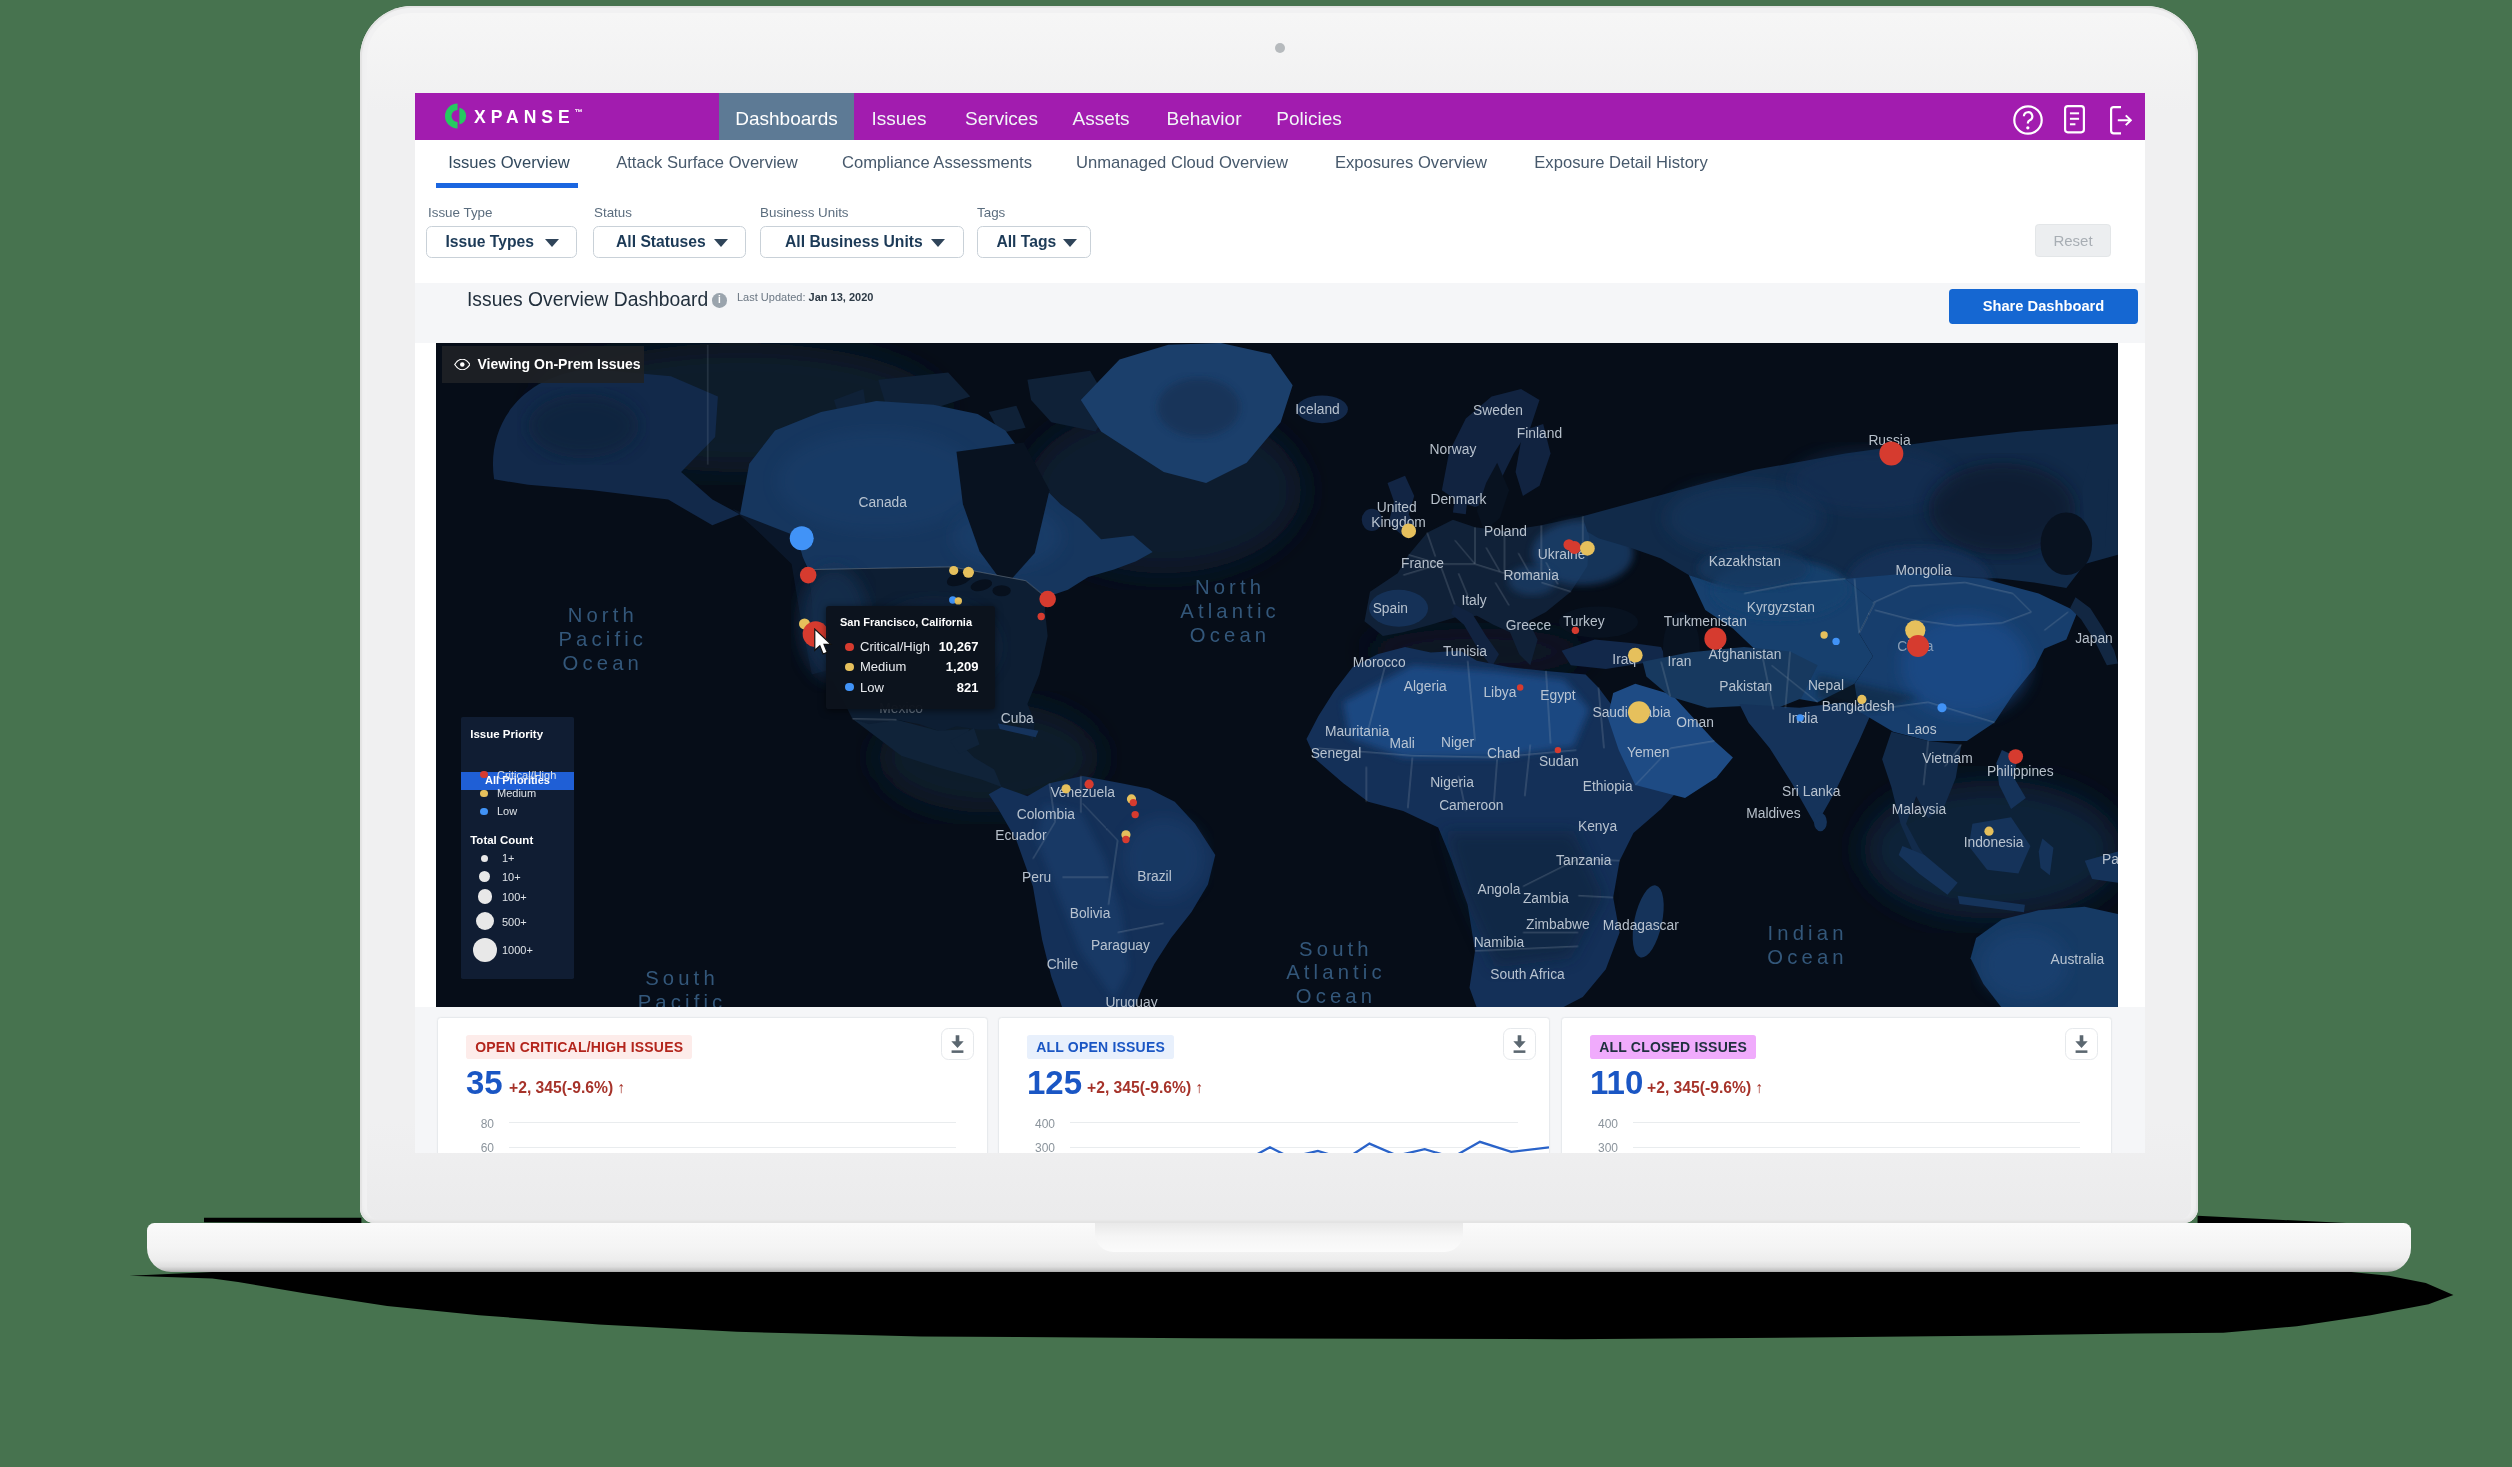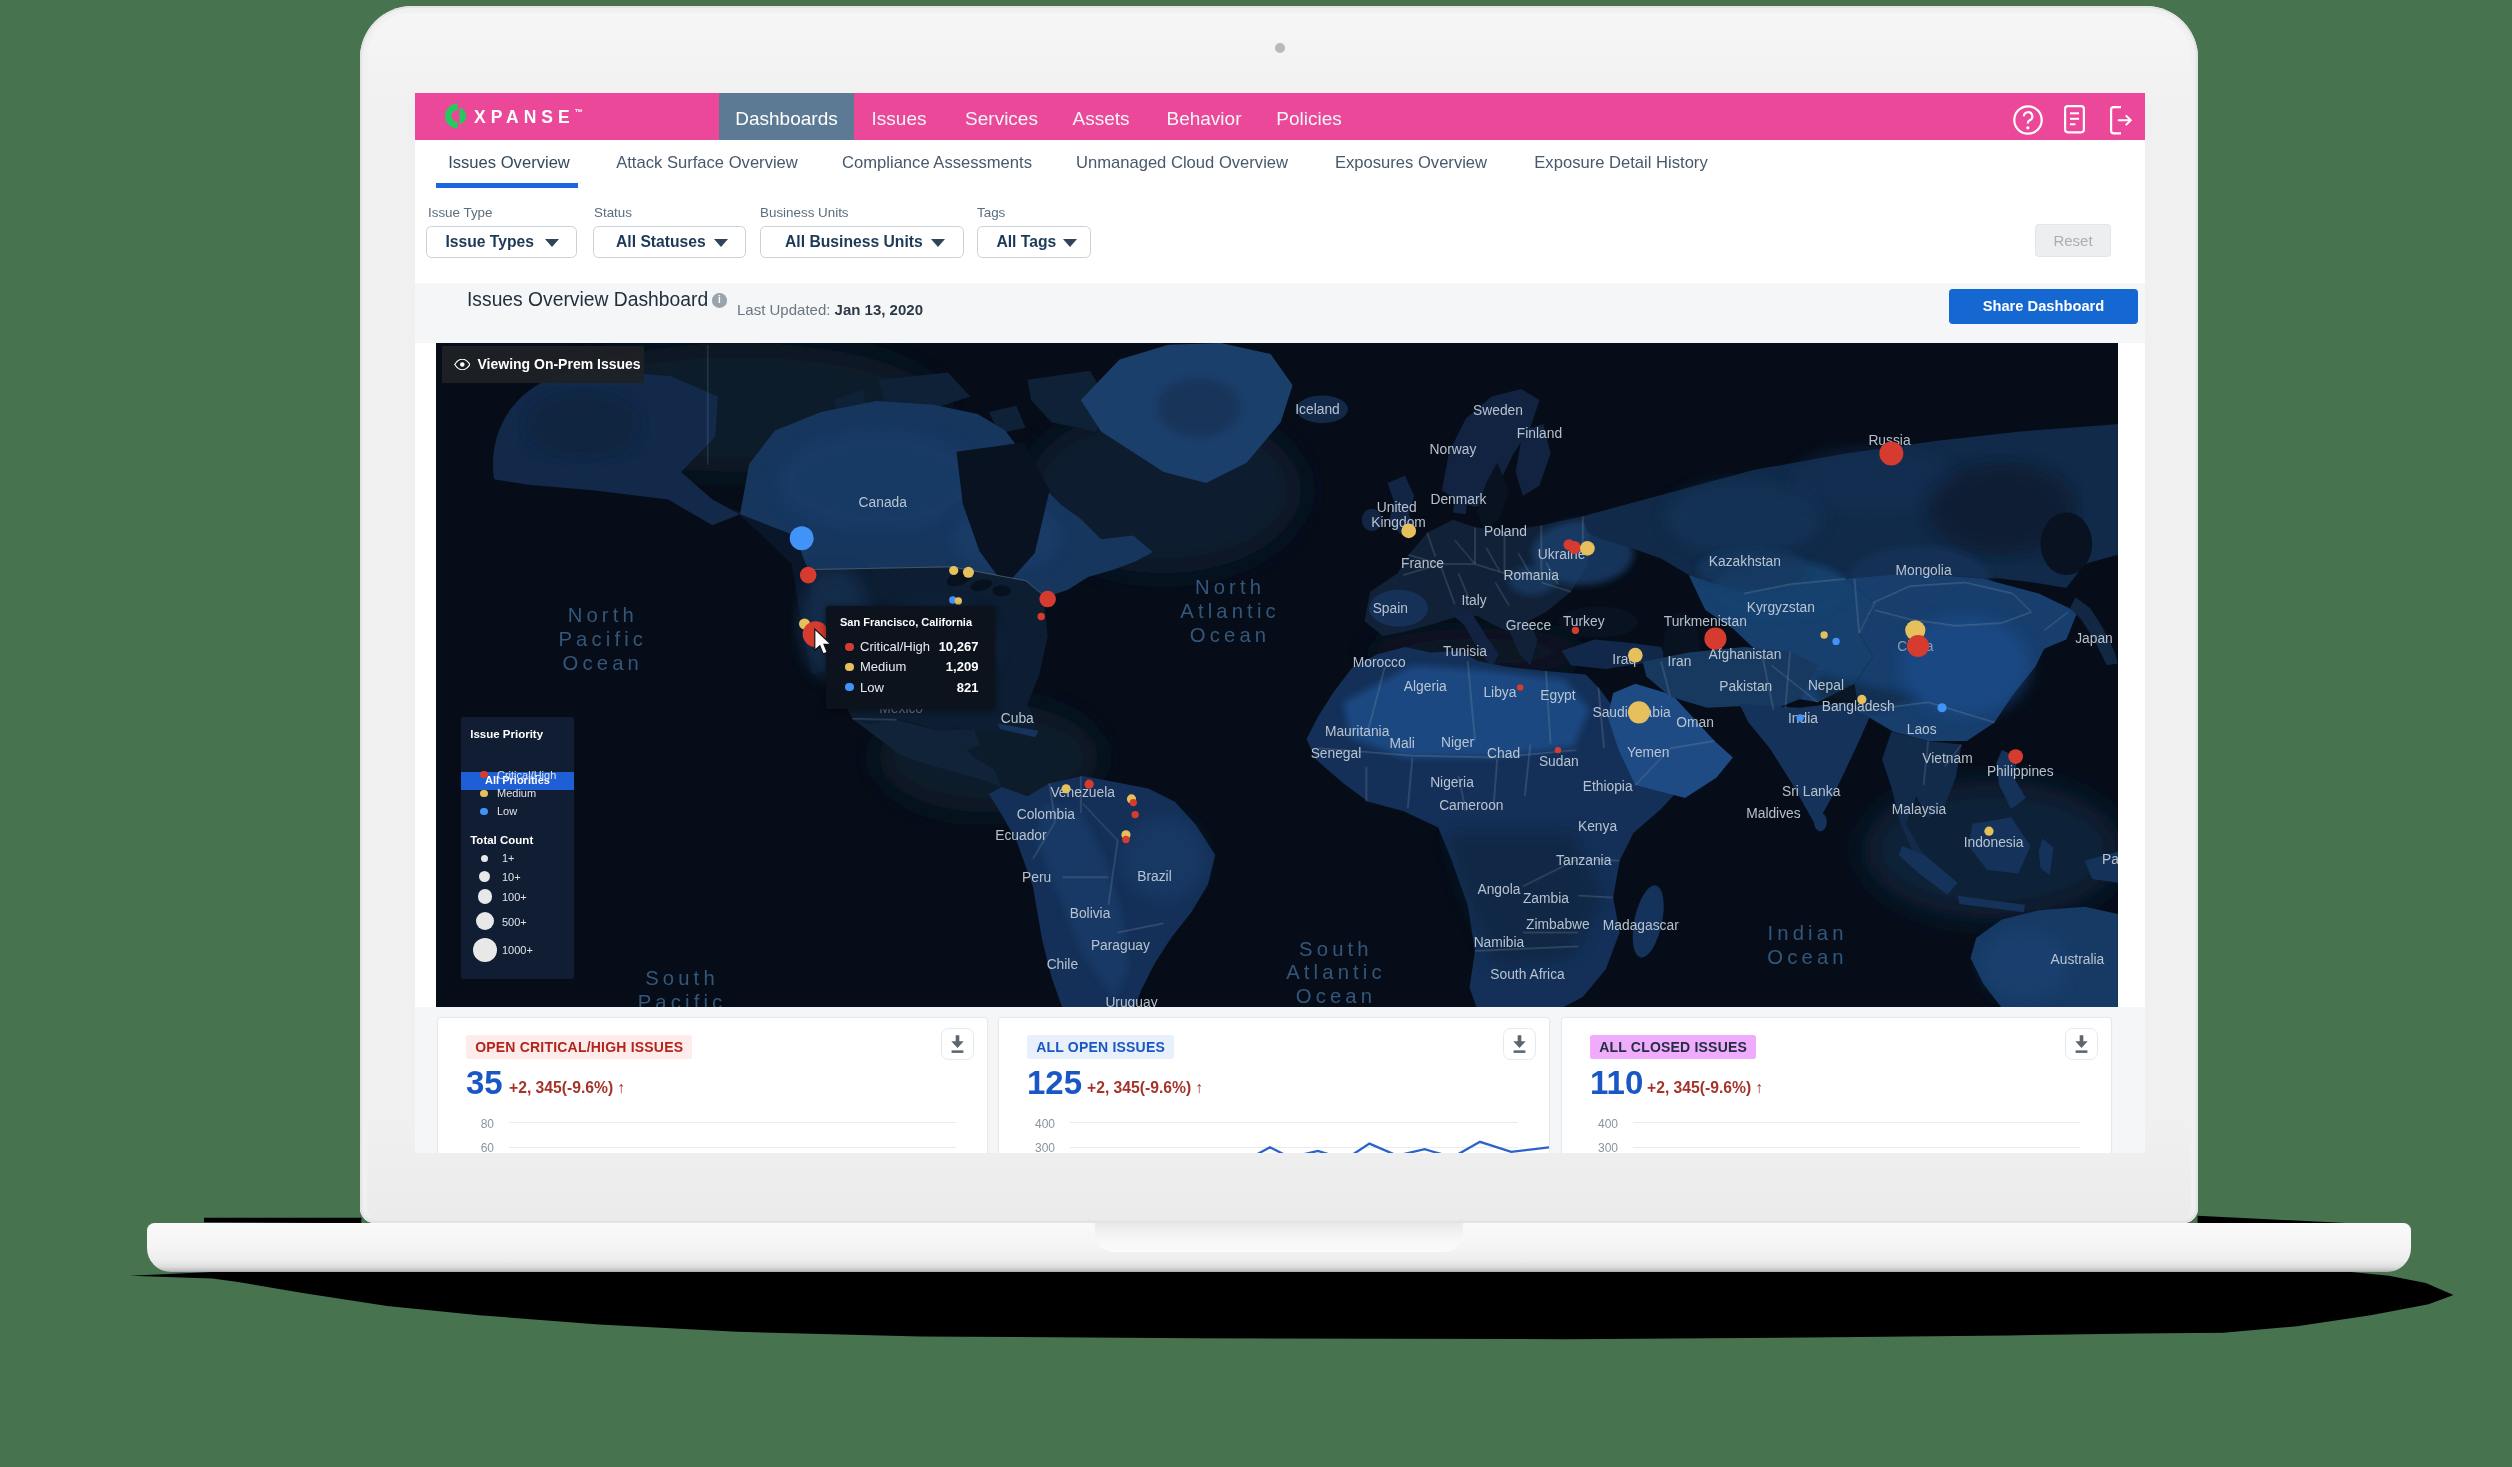--- a/index.html
+++ b/index.html
@@ -10,21 +10,21 @@
   #shadow-svg{left:0;top:1179px;}
   #base{left:147px;top:1223px;width:2264px;height:49px;background:linear-gradient(180deg,#fafafa 0%,#f4f4f4 50%,#ededed 76%,#dedede 89%,#c6c6c6 96%,#ababab 100%);border-radius:7.4px 7.4px 24px 24px;}
   #notch{left:1095px;top:1223px;width:368px;height:28.5px;background:linear-gradient(180deg,#e9e9e9,#f5f5f5 45%,#fbfbfb);border-radius:0 0 18.4px 18.4px;}
   #screen{left:360px;top:5.5px;width:1838px;height:1217px;background:#f1f1f2;border-radius:52px 52px 14.7px 14.7px;
           box-shadow:inset 0 0 0 1.8px #e3e3e3, inset 0 -2.8px 5.5px #e0e0e0;}
   #screen:before{content:"";position:absolute;left:7.4px;top:7.4px;right:7.4px;bottom:3.7px;border-radius:44px 44px 11px 11px;background:linear-gradient(180deg,#f6f6f6,#f0f0f1 8%,#f0f0f1 92%,#ebebec);}
   #camera{left:1275px;top:43px;width:10px;height:10px;border-radius:50%;background:#b6babd;}
   
   #ui{left:415px;top:93px;width:1730px;height:1060px;background:#fff;overflow:hidden;}
   
-  #nav{left:0;top:0;width:1730px;height:47px;background:#ec4899;}
+  #nav{left:0;top:0;width:1730px;height:47px;background:#a21caf;}
   #nav .pill{left:304px;top:0;width:135px;height:47px;background:#5d7a95;color:#fff;font-size:19px;line-height:51px;text-align:center;}
   .navitem{top:0;height:47px;line-height:51px;color:#f2f5f8;font-size:19px;text-align:center;position:absolute;}
   #logo{left:29.5px;top:10px;}
   #logotext{left:59px;top:14px;color:#fff;font-size:17.5px;font-weight:bold;letter-spacing:5px;}
   .navicon{top:13px;position:absolute;}
   
   #tabs{left:0;top:47px;width:1730px;height:49px;background:#fff;border-bottom:0.9px solid #e4e7ea;}
   .tab{position:absolute;top:0;height:49px;line-height:46px;font-size:16.6px;color:#47596c;white-space:nowrap;transform:translateX(-50%);}
   .tab.active{color:#334a5e;}
   #underline{left:21px;top:90px;width:142px;height:4.6px;background:#1b66e0;position:absolute;}
@@ -32,21 +32,21 @@
   #filters{left:0;top:96px;width:1730px;height:94px;background:#fff;}
   .flabel{position:absolute;top:15.7px;font-size:13.4px;color:#5b6d7e;}
   .fbox{position:absolute;top:37px;height:30px;border:0.9px solid #c9d1d8;border-radius:5.5px;font-size:15.7px;font-weight:bold;color:#1c3a57;line-height:30px;}
   .fbox .cap{position:absolute;font-weight:bold;}
   .caret{position:absolute;top:12px;width:0;height:0;border-left:7.4px solid transparent;border-right:7.4px solid transparent;border-top:8.3px solid #2f4459;}
   #reset{left:1620px;top:35px;width:74px;height:31px;background:#eceef0;border:0.9px solid #e3e6e8;border-radius:3.7px;color:#a8aeb4;font-size:15px;text-align:center;line-height:31px;}
   
   #band{left:0;top:190px;width:1730px;height:60px;background:#f5f6f8;}
   #title{left:52px;top:5.5px;font-size:19.3px;color:#22303d;position:absolute;}
   #info{left:297px;top:10px;width:14.7px;height:14.7px;border-radius:50%;background:#9aa4ad;color:#fff;font-size:10px;font-weight:bold;text-align:center;line-height:14.7px;position:absolute;}
-  #updated{left:322px;top:18px;font-size:15px;color:#6a7682;position:absolute;}
+  #updated{left:322px;top:8px;font-size:11px;color:#6a7682;position:absolute;}
   #share{left:1534px;top:5.5px;width:189px;height:35px;background:#1567d2;border-radius:3.7px;color:#fff;font-size:14.7px;font-weight:bold;text-align:center;line-height:35px;position:absolute;}
   
   #map{left:21px;top:250px;width:1682px;height:665px;background:#060d18;overflow:hidden;}
   #badge{position:absolute;left:5.5px;top:2.8px;width:202px;height:37px;background:rgba(30,33,38,.93);color:#fff;font-size:14px;font-weight:bold;line-height:37px;}
   #legend{position:absolute;left:25px;top:374px;width:113px;height:262px;background:rgba(17,31,53,.95);border-radius:1.8px;color:#dfe3e8;}
   #tooltip{position:absolute;left:390px;top:263px;width:169px;height:103px;background:rgba(13,19,28,.96);border-radius:2.8px;color:#fff;box-shadow:0 1.8px 7.4px rgba(0,0,0,.5);}
   
   #cardsbg{left:0;top:914px;width:1730px;height:146px;background:#f5f6f8;}
   .card{position:absolute;top:924px;height:184px;background:#fff;border:0.9px solid #e7eaed;border-radius:3.7px;box-shadow:0 0.9px 1.8px rgba(0,0,0,.04);}
   .cpill{position:absolute;left:28px;top:16.6px;height:24px;border-radius:2.8px;font-size:14px;font-weight:bold;line-height:24px;padding:0 9.2px;letter-spacing:0.2px;}

